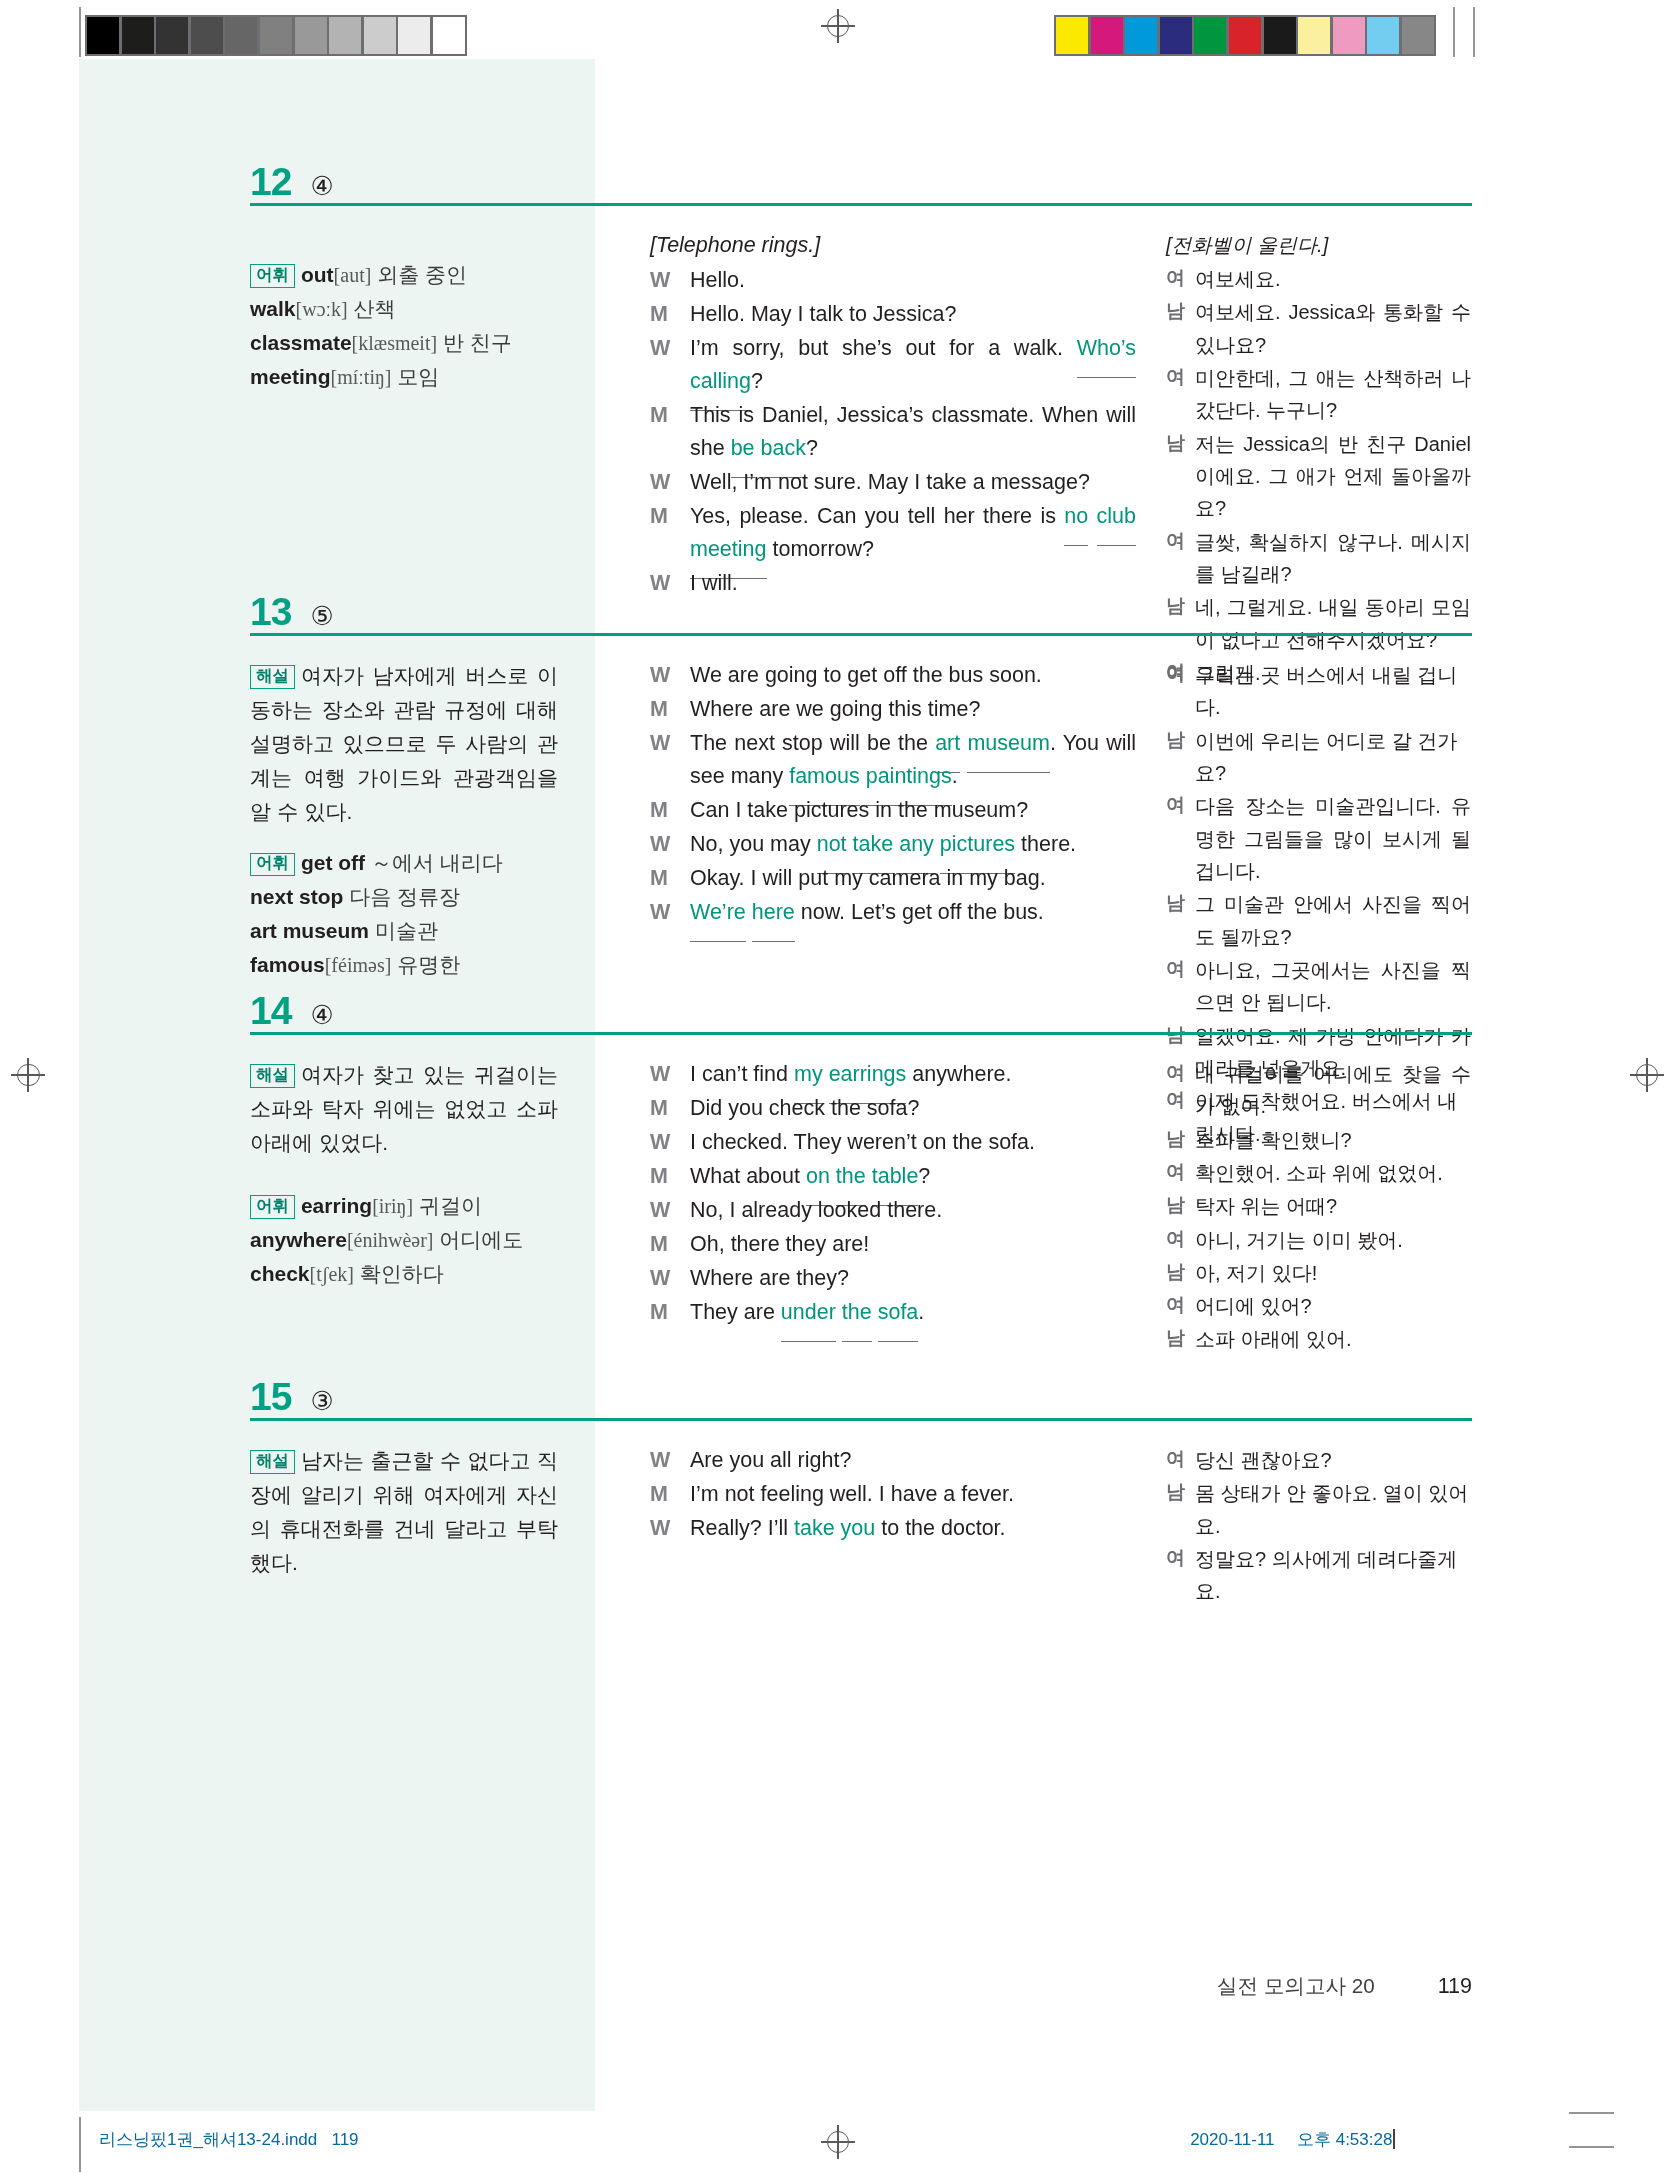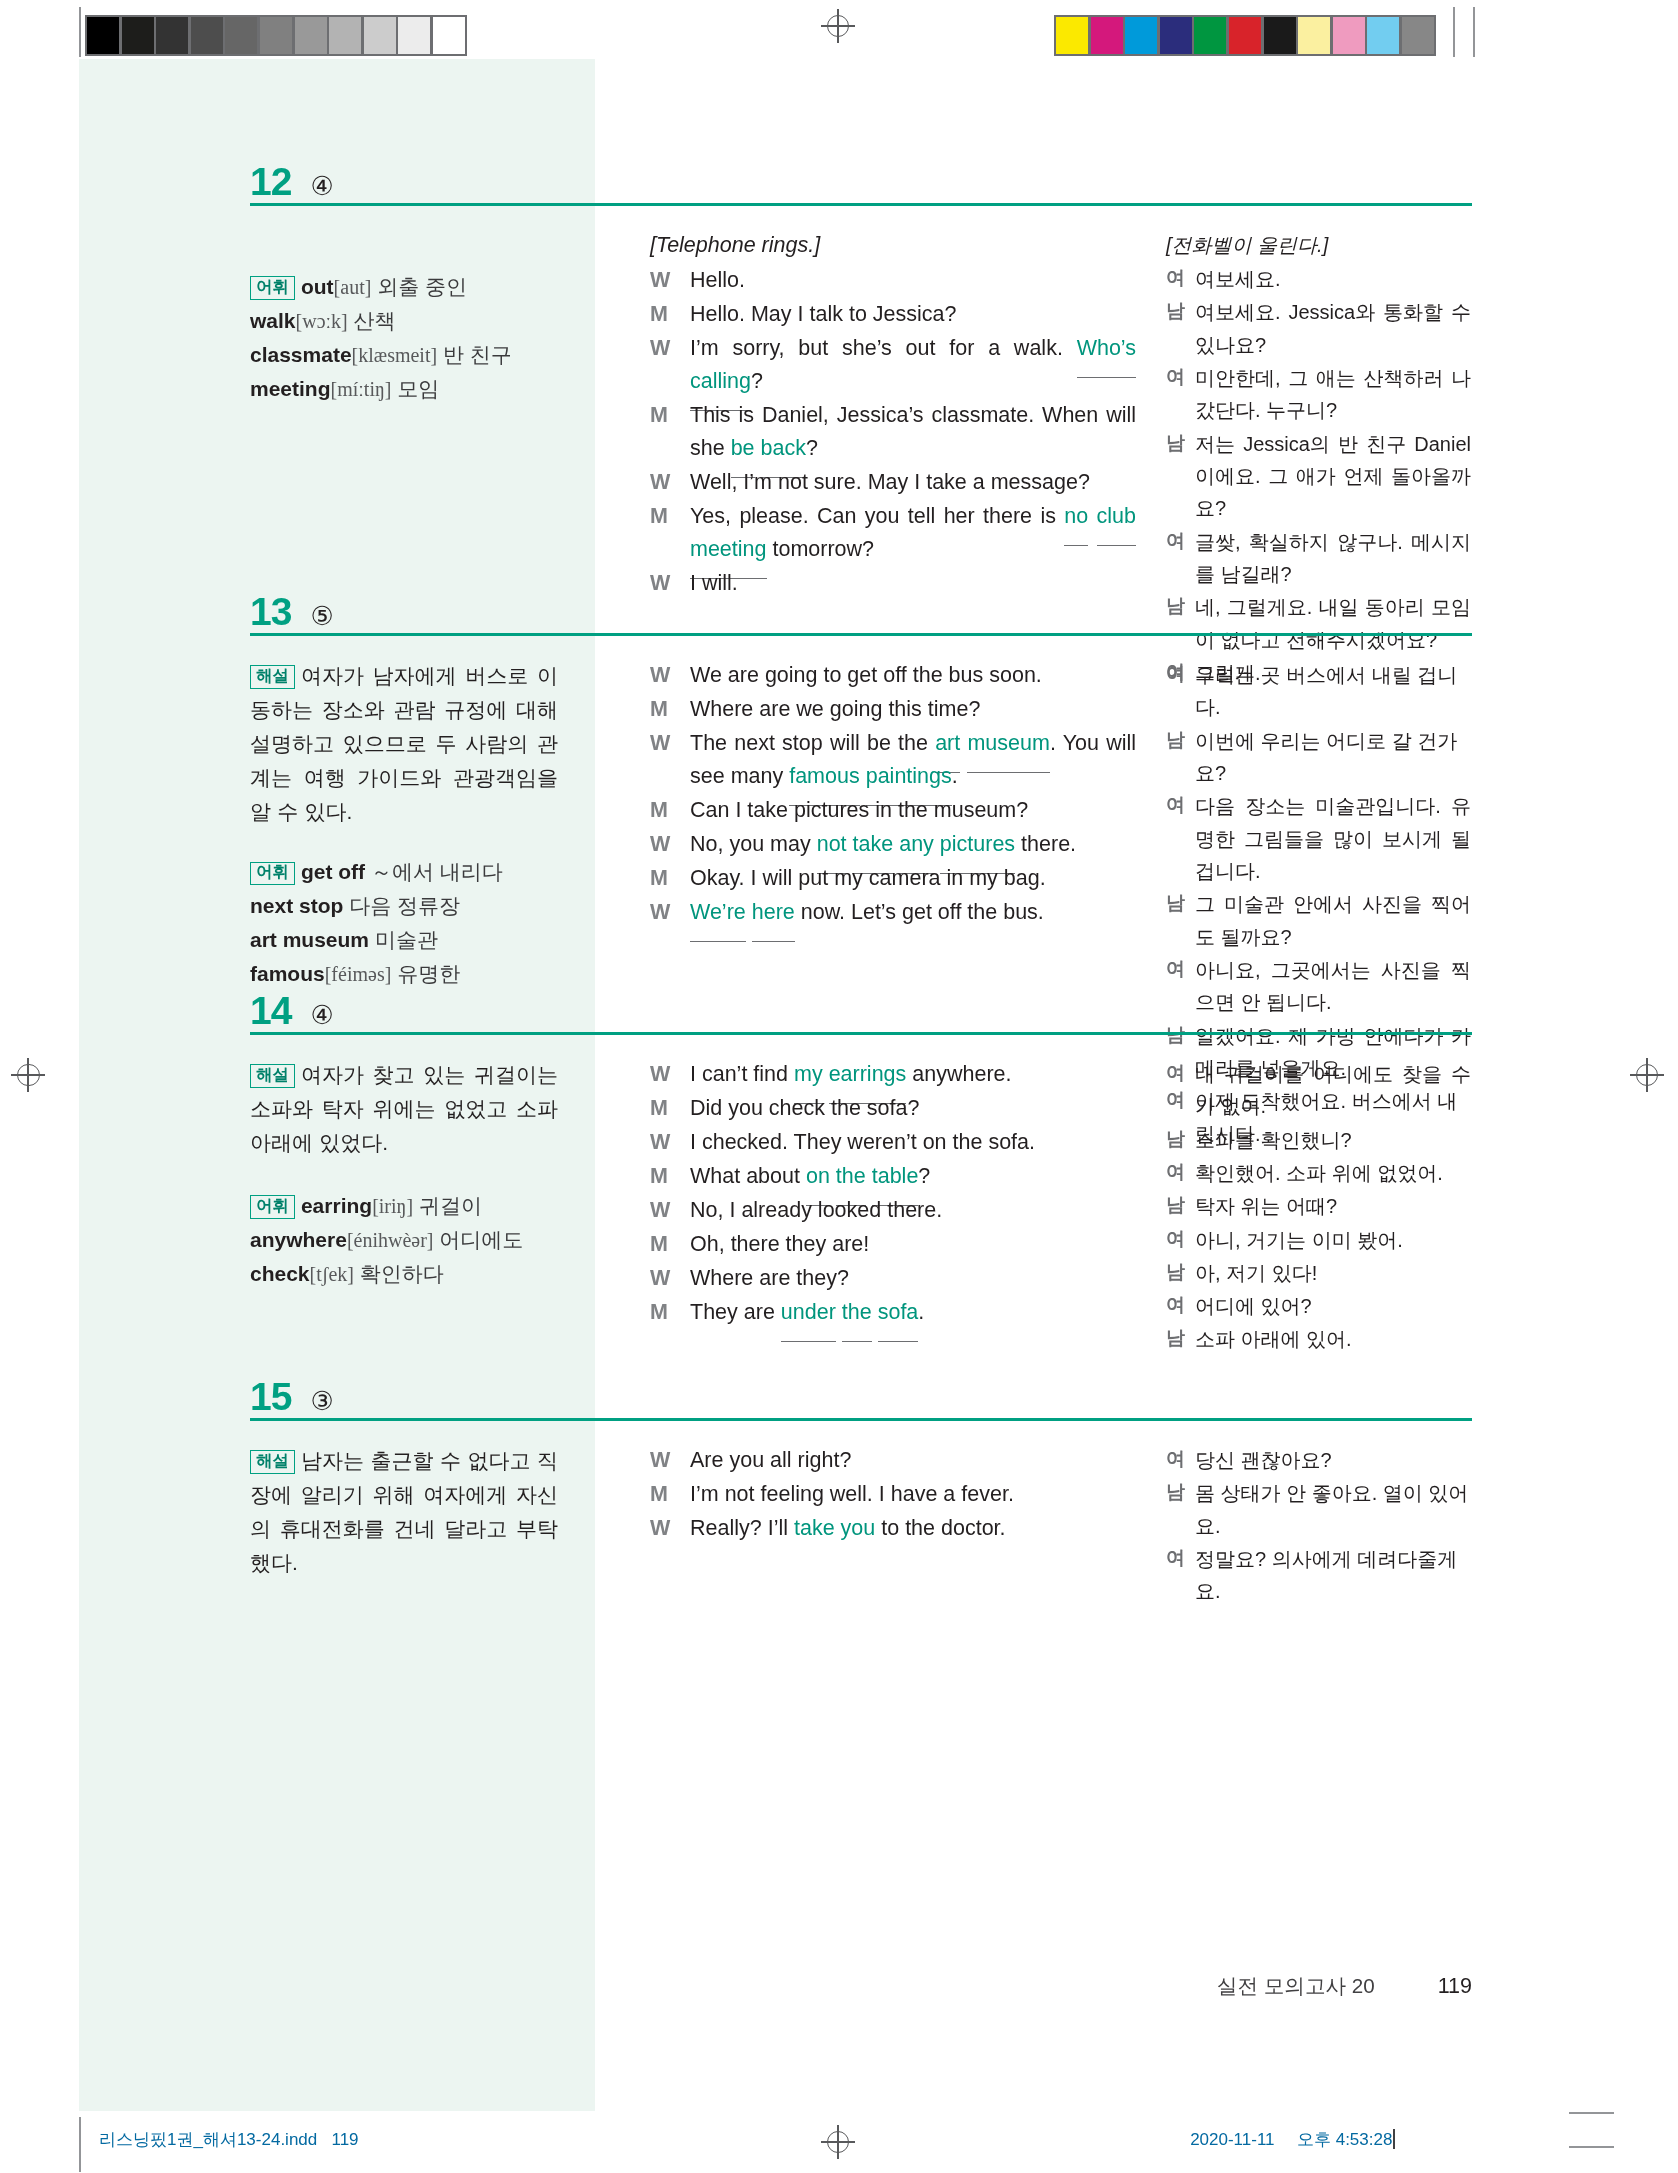--- a/index.html
+++ b/index.html
@@ -301,21 +301,21 @@
 
   <div class="tint-panel"></div>
 
   <div class="content" id="content">
       <div class="q-head" style="top: 162px;">
         <span class="q-num">12</span>
         <span class="q-ans">④</span>
       </div>
       <div class="q-rule" style="top: 203px;"></div>
       <div class="left-col" style="top: 229px;">
-        <div class="vocab" style="margin-top: 41px;">
+        <div class="vocab" style="margin-top: 29px;">
           <div><span class="tag">어휘</span><span class="w">out</span><span class="ipa">[aut]</span><span class="kr"> 외출 중인</span></div>
           <div><span class="w">walk</span><span class="ipa">[wɔːk]</span><span class="kr"> 산책</span></div>
           <div><span class="w">classmate</span><span class="ipa">[klæsmeit]</span><span class="kr"> 반 친구</span></div>
           <div><span class="w">meeting</span><span class="ipa">[míːtiŋ]</span><span class="kr"> 모임</span></div>
         </div>
       </div>
       <div class="script-col" style="top: 229px;">
         <div class="stage">[Telephone rings.]</div>
         <div class="line">
           <div class="spk">W</div>
@@ -377,21 +377,21 @@
           <div class="utt nojust">그럴게.</div>
         </div>
       </div>
       <div class="q-head" style="top: 592px;">
         <span class="q-num">13</span>
         <span class="q-ans">⑤</span>
       </div>
       <div class="q-rule" style="top: 633px;"></div>
       <div class="left-col" style="top: 659px;">
         <div class="expl"><span class="tag">해설</span>여자가 남자에게 버스로 이동하는 장소와 관람 규정에 대해 설명하고 있으므로 두 사람의 관계는 여행 가이드와 관광객임을 알 수 있다.</div>
-        <div class="vocab" style="margin-top: 26px;">
+        <div class="vocab" style="margin-top: 17px;">
           <div><span class="tag">어휘</span><span class="w">get off</span><span class="kr"> ～에서 내리다</span></div>
           <div><span class="w">next stop</span><span class="kr"> 다음 정류장</span></div>
           <div><span class="w">art museum</span><span class="kr"> 미술관</span></div>
           <div><span class="w">famous</span><span class="ipa">[féiməs]</span><span class="kr"> 유명한</span></div>
         </div>
       </div>
       <div class="script-col" style="top: 659px;">
         <div class="line">
           <div class="spk">W</div>
           <div class="utt nojust">We are going to get off the bus soon.</div>

